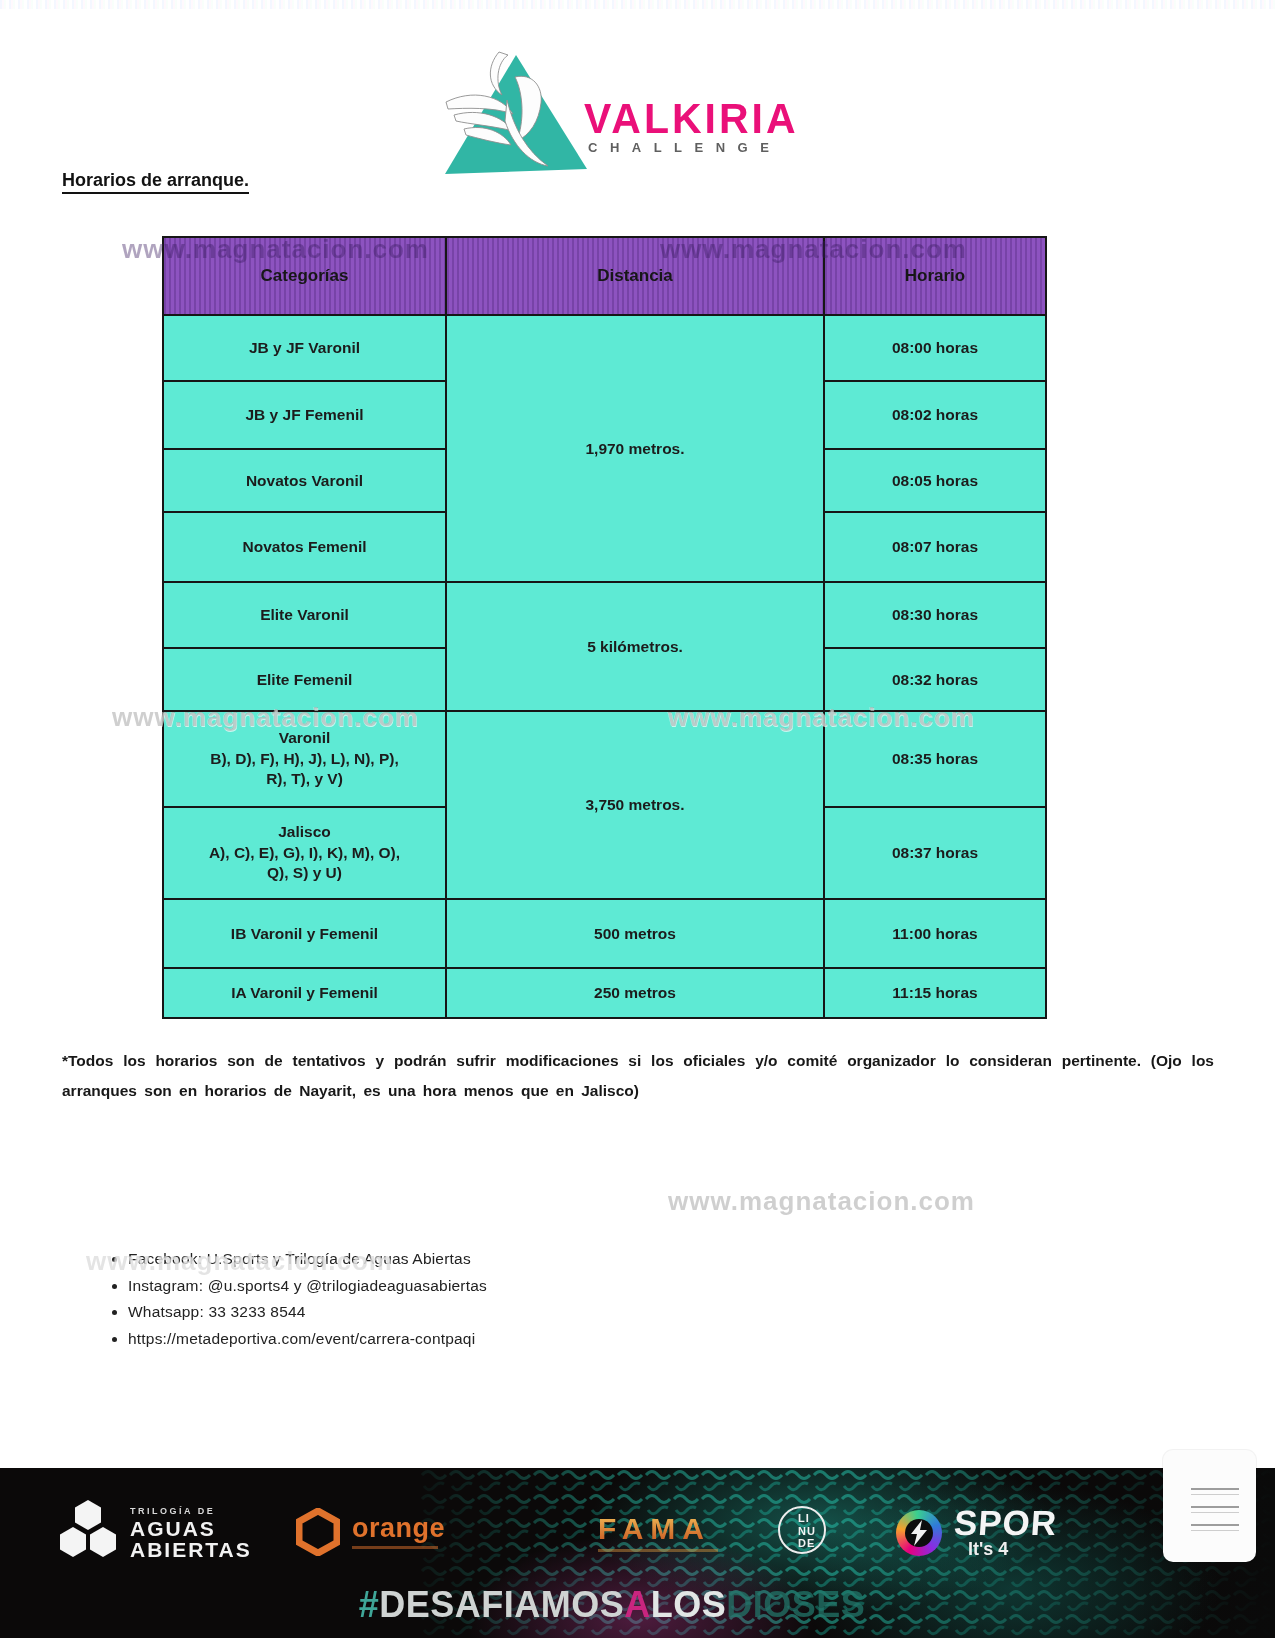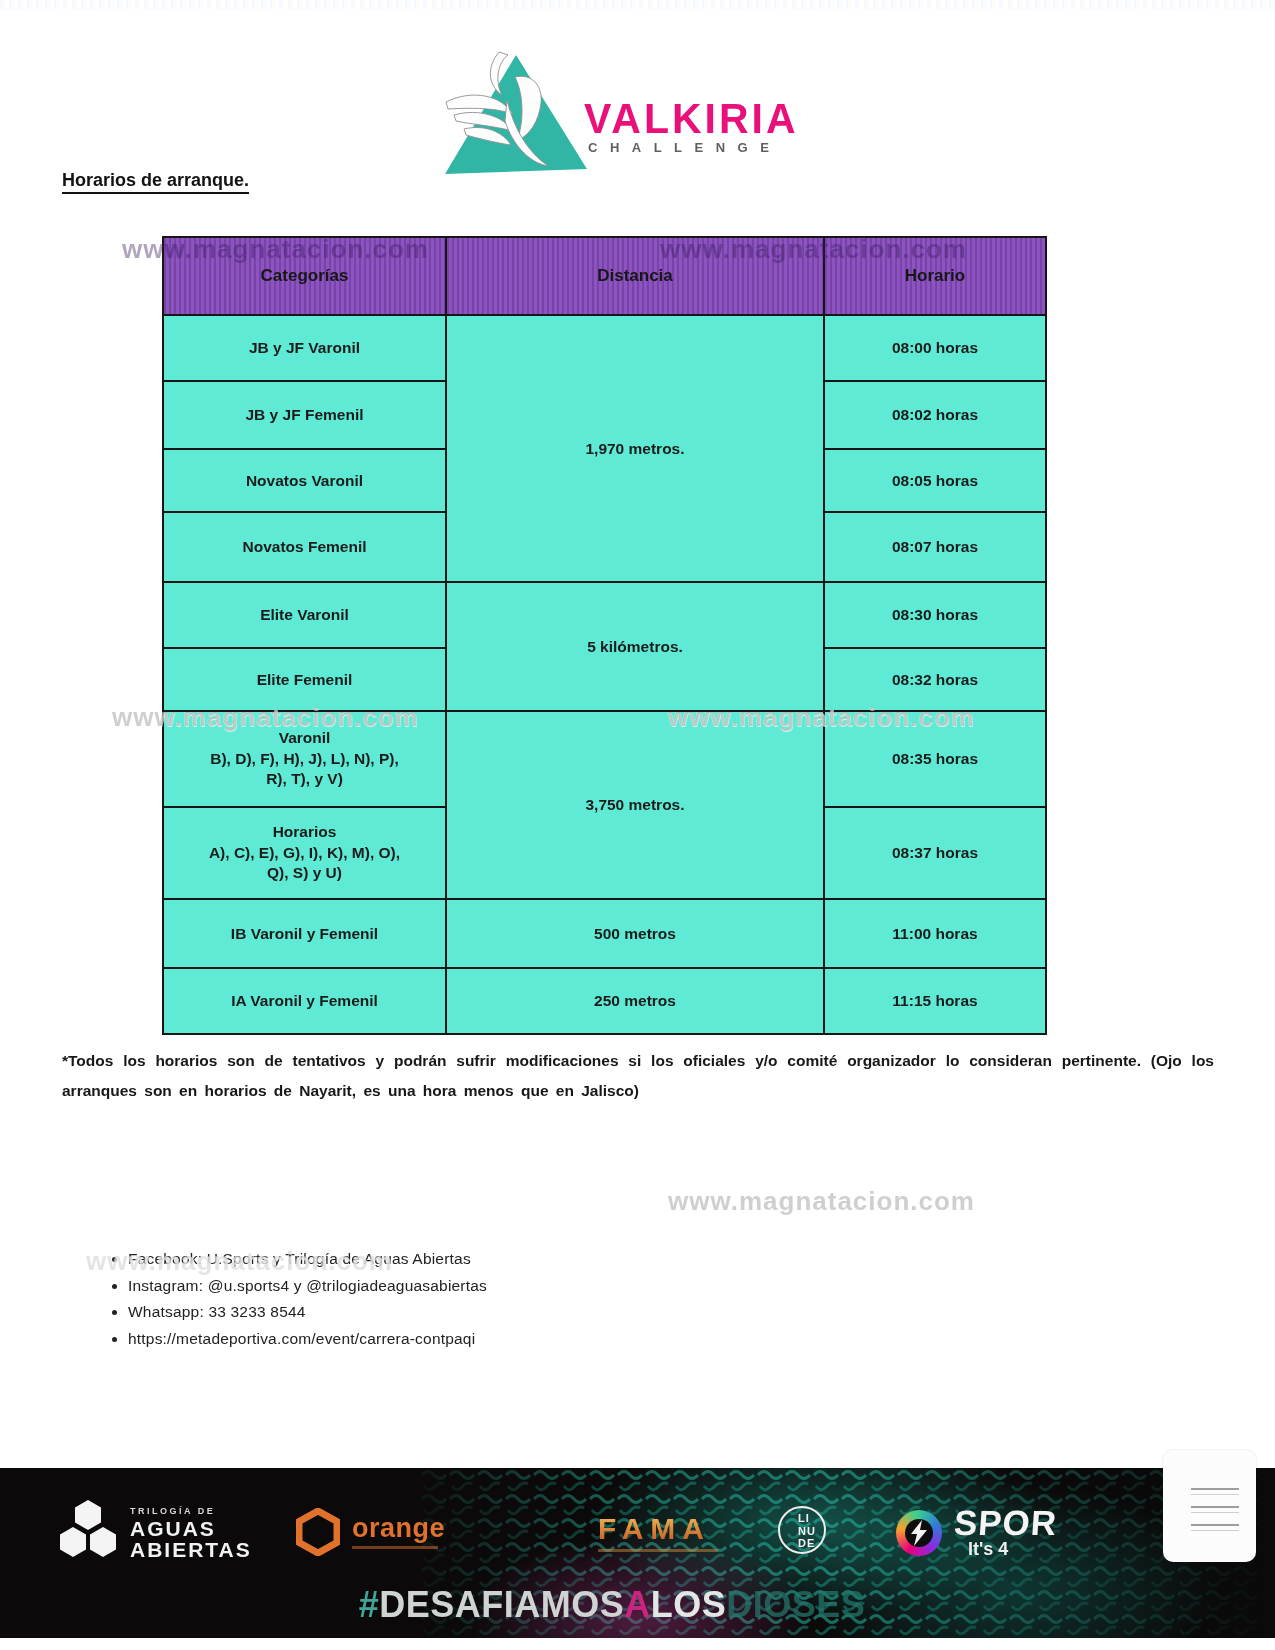--- a/index.html
+++ b/index.html
@@ -43,21 +43,21 @@
   .schedule td{font-size:15.5px;background:#5eead4;}
   .schedule tbody tr:nth-child(1){height:66px;}
   .schedule tbody tr:nth-child(2){height:68px;}
   .schedule tbody tr:nth-child(3){height:63px;}
   .schedule tbody tr:nth-child(4){height:70px;}
   .schedule tbody tr:nth-child(5){height:66px;}
   .schedule tbody tr:nth-child(6){height:63px;}
   .schedule tbody tr:nth-child(7){height:96px;}
   .schedule tbody tr:nth-child(8){height:92px;}
   .schedule tbody tr:nth-child(9){height:69px;}
-  .schedule tbody tr:nth-child(10){height:66px;}
+  .schedule tbody tr:nth-child(10){height:50px;}
   .cat-title,.cat-line{display:block;line-height:1.35;}
 
   
   .note{position:absolute;left:62px;top:1046px;width:1152px;margin:0;font-size:15.5px;
         font-weight:700;line-height:1.95;text-align:justify;word-spacing:3px;color:#181818;}
   .para4{position:absolute;left:62px;top:1178px;width:1152px;margin:0;font-size:15.5px;
         line-height:2.05;text-align:justify;word-spacing:4px;color:#222;}
   .para4 .lead{font-weight:800;margin-right:9px;color:#161616;}
   .bullets{position:absolute;left:100px;top:1250px;width:640px;margin:0;padding-left:28px;}
   .bullets li{font-size:15.5px;color:#222;margin-bottom:8.5px;letter-spacing:.2px;}
@@ -193,21 +193,21 @@
         <td>
           <span class="cat-title">Varonil</span>
           <span class="cat-line">B), D), F), H), J), L), N), P),</span>
           <span class="cat-line">R), T), y V)</span>
         </td>
         <td rowspan="2">3,750 metros.</td>
         <td>08:35 horas</td>
       </tr>
       <tr>
         <td>
-          <span class="cat-title">Horarios</span>
+          <span class="cat-title">Jalisco</span>
           <span class="cat-line">A), C), E), G), I), K), M), O),</span>
           <span class="cat-line">Q), S) y U)</span>
         </td>
         <td>08:37 horas</td>
       </tr>
       <tr>
         <td>IB Varonil y Femenil</td>
         <td>500 metros</td>
         <td>11:00 horas</td>
       </tr>

